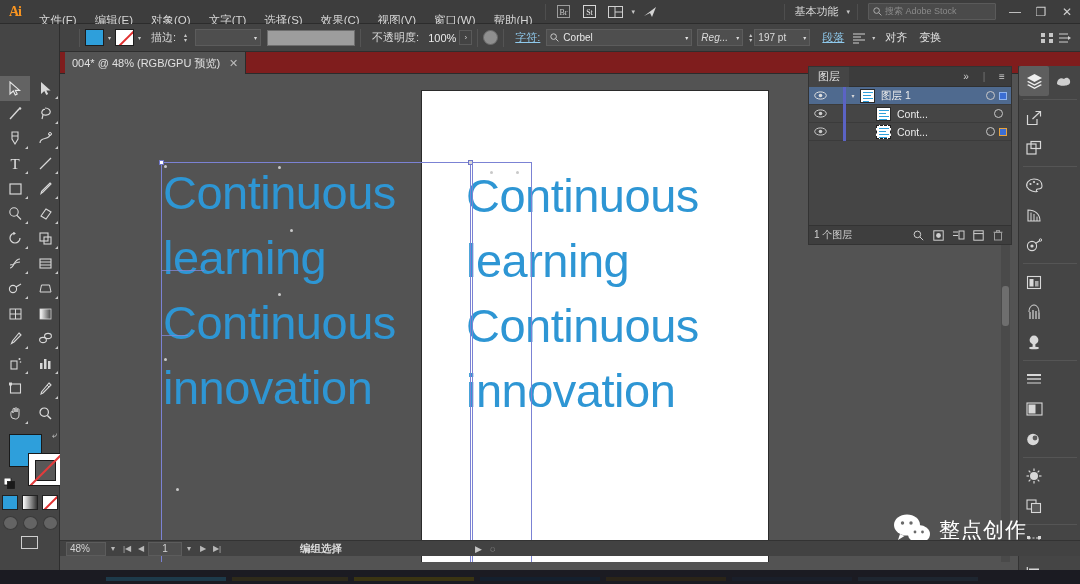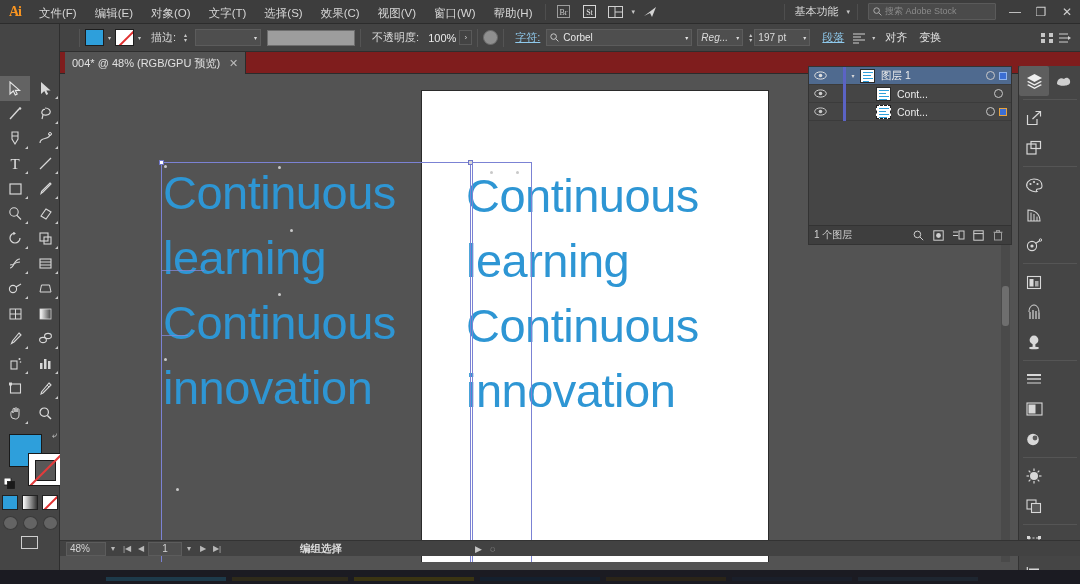--- a/index.html
+++ b/index.html
@@ -6,21 +6,21 @@
   html,body { width:1080px; height:584px; overflow:hidden; background:#535353; }
   body { font-family:"Liberation Sans","DejaVu Sans",sans-serif; font-size:11px; color:#d0d0d0; -webkit-font-smoothing:antialiased; }
 
   #app { position:relative; width:1080px; height:584px; background:#535353; }
 
   
   .menubar { position:absolute; left:0; top:0; width:1080px; height:24px; background:#3d3d3d;
              display:flex; align-items:center; border-bottom:1px solid #2c2c2c; }
   .ai-logo { width:30px; height:32px; display:flex; align-items:center; justify-content:center;
              color:#f79421; font-weight:bold; font-size:14px; font-family:"Liberation Serif",serif; letter-spacing:-1px;}
-  .menu-item { padding:1px 9px; height:24px; line-height:24px; font-size:11.5px; color:#d6d6d6; white-space:nowrap; cursor:default;}
+  .menu-item { padding:8px 9px; height:24px; line-height:24px; font-size:11.5px; color:#d6d6d6; white-space:nowrap; cursor:default;}
   .mb-sep { width:1px; height:16px; background:#4e4e4e; margin:0 4px; }
   .mb-icon { width:22px; height:18px; display:flex; align-items:center; justify-content:center; margin:0 2px; }
   .mb-right { margin-left:auto; display:flex; align-items:center; height:24px; }
   .ws-label { font-size:11px; color:#d6d6d6; padding:0 5px; }
   .chev { font-size:7px; color:#c6c6c6; padding:0 3px; }
   .stock-search { width:128px; height:17px; background:#4a4a4a; border:1px solid #5a5a5a; border-radius:1px;
                   display:flex; align-items:center; padding:0 4px; margin:0 6px; }
   .stock-search span.txt { font-size:9px; color:#8a8a8a; margin-left:3px; white-space:nowrap; overflow:hidden; }
   .wbtn { width:26px; height:24px; display:flex; align-items:center; justify-content:center; font-size:12px; color:#cfcfcf;}
 
@@ -572,20 +572,28 @@
       <div class="anchor" style="right:12px;bottom:10px;"></div>
 
     </div>
   </div>
 
   <div class="vscroll" style="right:70px;">
     <div class="thumb"></div>
   </div>
 
   <div class="layerspanel">
+    <div class="lp-head">
+      <div class="lp-tab">图层</div>
+      <div class="sp">
+        <div class="lp-hico">»</div>
+        <div class="lp-hico" style="color:#777;">|</div>
+        <div class="lp-hico">≡</div>
+      </div>
+    </div>
 
     <div class="lrow sel">
       <div class="eye">
         <svg width="13" height="9" viewBox="0 0 13 9">
             <ellipse cx="6.5" cy="4.5" rx="5.8" ry="3.6" fill="none" stroke="#e0e0e0" stroke-width="1"></ellipse>
             <circle cx="6.5" cy="4.5" r="1.8" fill="#e0e0e0"></circle>
           </svg>
       </div>
       <div class="lockcol"></div>
       <div class="colorbar"></div>
@@ -848,20 +856,33 @@
       <div class="dk">
         <svg width="16" height="15" viewBox="0 0 16 15">
             <line x1="1.3" y1="1" x2="1.3" y2="14" stroke="#d8d8d8" stroke-width="1.2"></line>
             <rect x="3" y="2.5" width="10" height="3.2" fill="#d8d8d8"></rect>
             <rect x="3" y="8.5" width="6.5" height="3.2" fill="#d8d8d8"></rect>
           </svg>
       </div>
     </div>
   </div>
 
+  <div class="wm">
+    <svg width="40" height="34" viewBox="0 0 40 34">
+      <ellipse cx="14" cy="12" rx="13" ry="10.5" fill="#ffffff"></ellipse>
+      <path d="M7 21 L5 27 L11.5 23 Z" fill="#ffffff"></path>
+      <circle cx="9.5" cy="10" r="1.7" fill="#6a6a6a"></circle>
+      <circle cx="18" cy="10" r="1.7" fill="#6a6a6a"></circle>
+      <ellipse cx="26" cy="21" rx="11" ry="9" fill="#ffffff"></ellipse>
+      <path d="M33 28 L35.5 33 L29 30 Z" fill="#ffffff"></path>
+      <circle cx="22" cy="19" r="1.4" fill="#6a6a6a"></circle>
+      <circle cx="29.5" cy="19" r="1.4" fill="#6a6a6a"></circle>
+    </svg>
+    <span class="wm-txt">整点创作</span>
+  </div>
 
   <div class="statusbar">
     <div class="zoomfield">
       <span>48%</span>
     </div>
     <div class="sb-ico">▾</div>
     <div class="sb-ico">|◀</div>
     <div class="sb-ico">◀</div>
     <div class="pagefield">
       <span>1</span>

